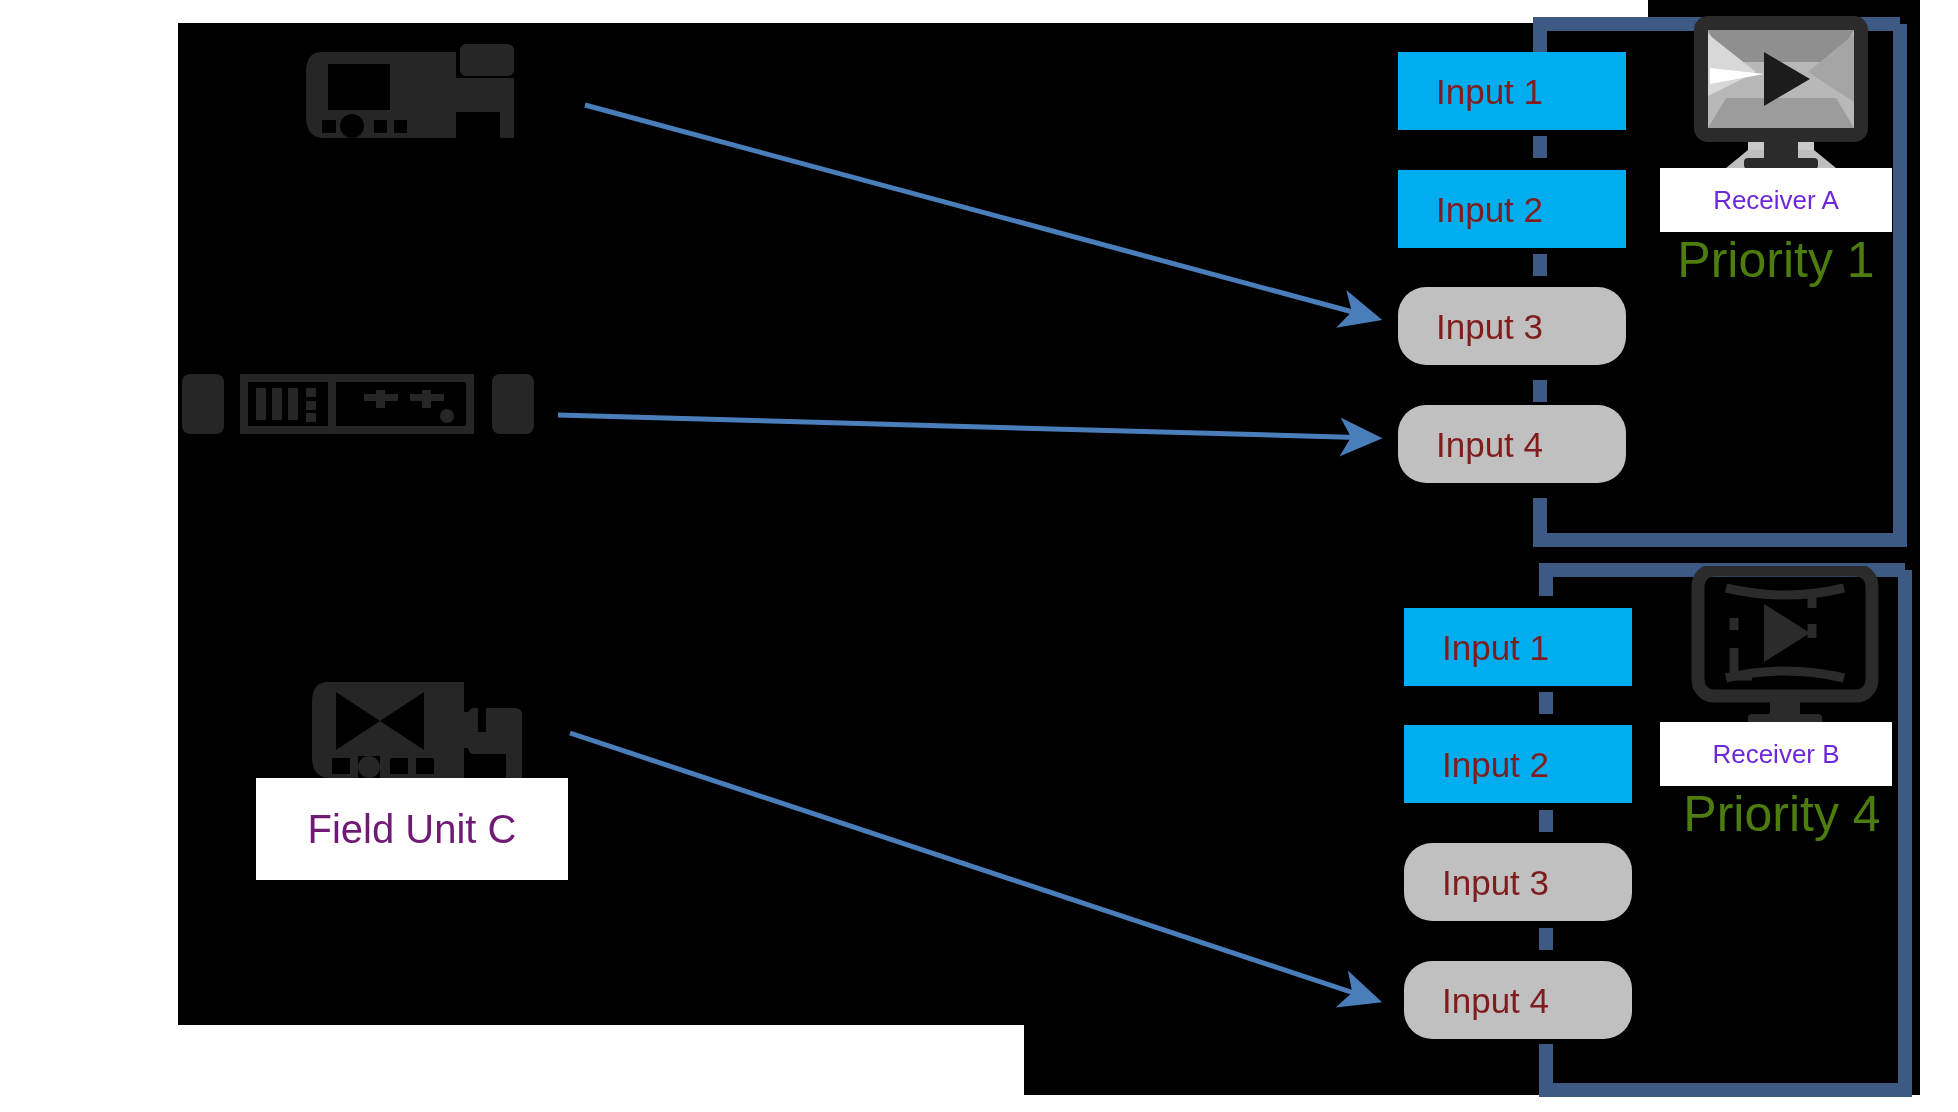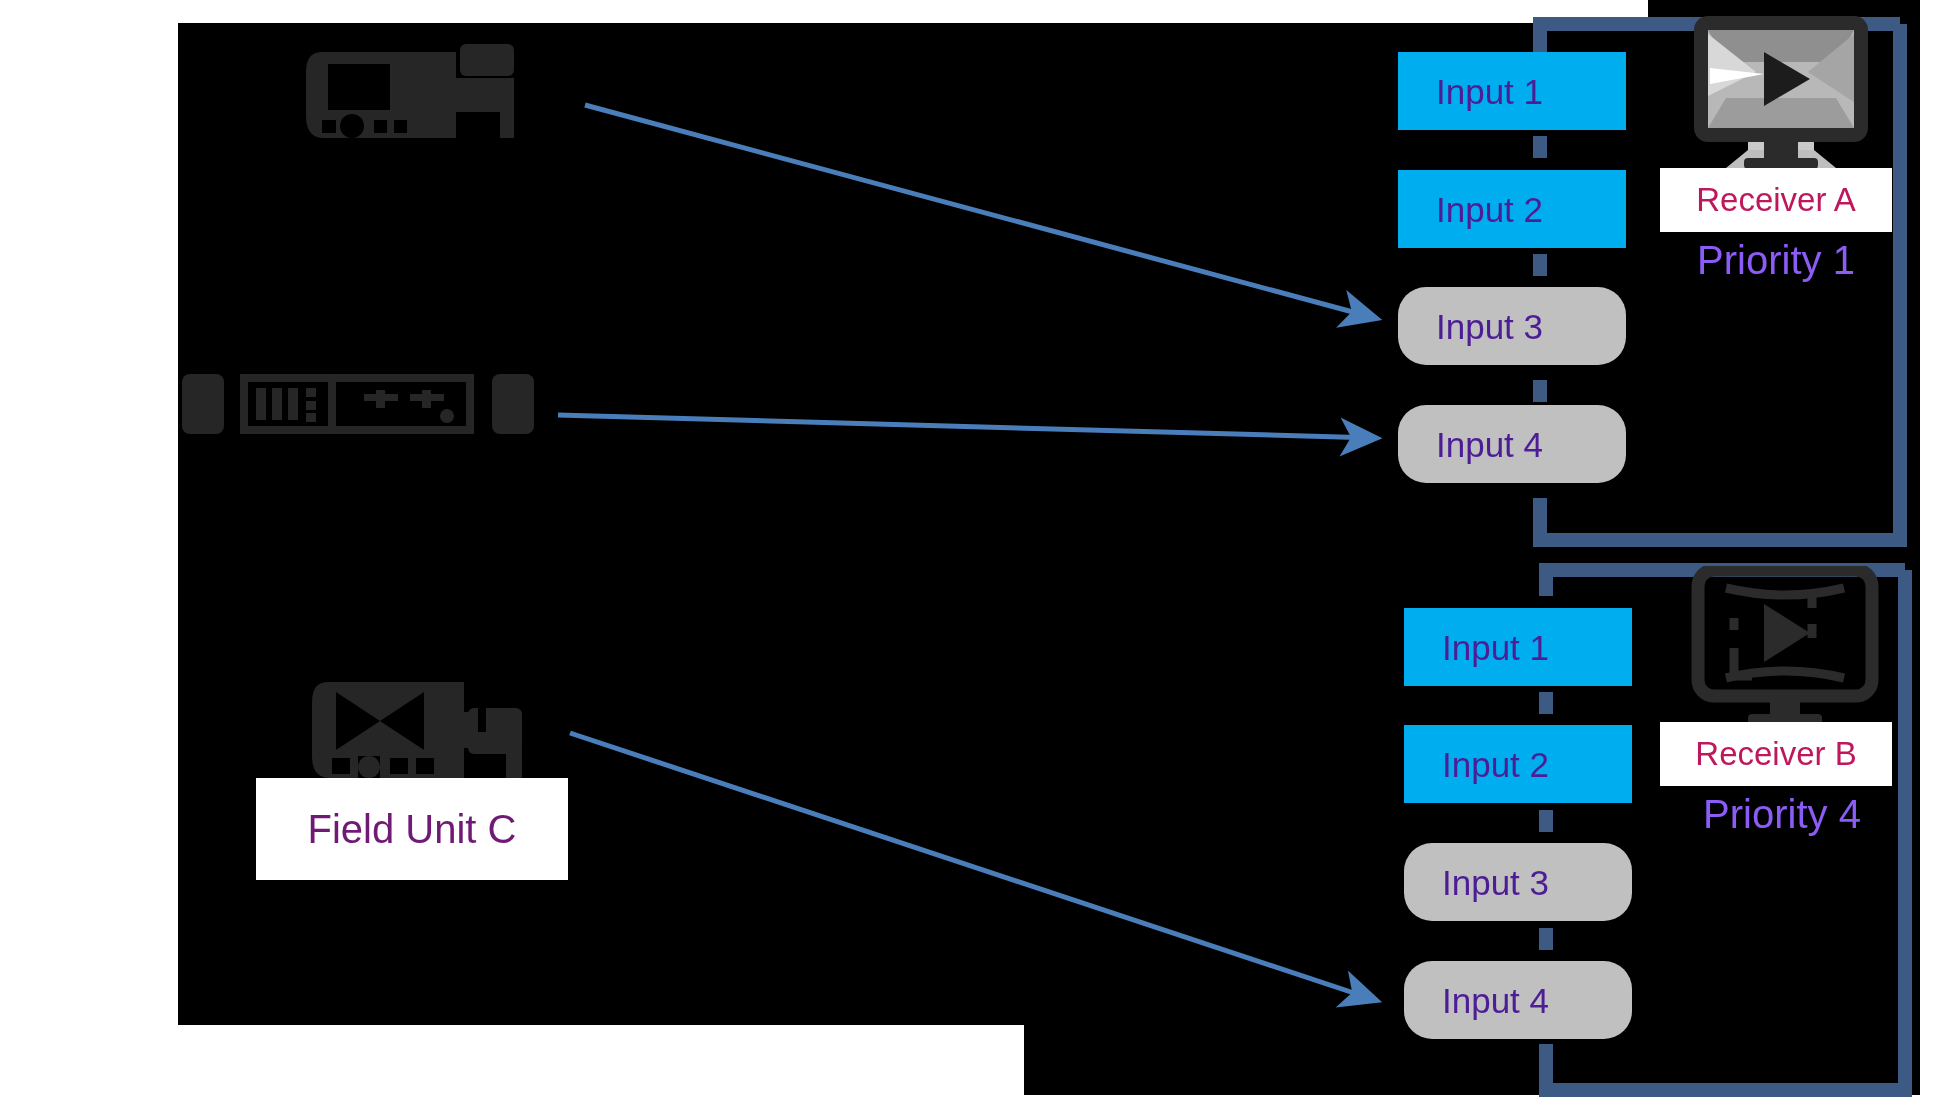--- a/index.html
+++ b/index.html
@@ -18,35 +18,35 @@
   .device{position:absolute;}
   .dev-fill{fill:#262626;}
 
   
   #arrow-layer{position:absolute;left:0;top:0;width:1958px;height:1112px;
                pointer-events:none;}
 
   
   .input-box{position:absolute;width:228px;height:78px;display:flex;
              align-items:center;box-sizing:border-box;padding-left:38px;}
-  .input-box span{font-size:35px;color:#4c1d95;line-height:1;}
+  .input-box span{font-size:35px;color:#7f1d1d;line-height:1;}
   .active{background:#00AEEF;}
   .idle{background:#C0C0C0;border-radius:28px;}
 
   
   .dash{position:absolute;width:14px;height:22px;background:#3C5A84;}
 
   
   .receiver{position:absolute;}
   .recv-label{position:absolute;background:#ffffff;display:flex;
               align-items:center;justify-content:center;}
-  .recv-label span{font-size:33px;color:#be185d;white-space:nowrap;}
+  .recv-label span{font-size:26px;color:#6d28d9;white-space:nowrap;}
   .priority{position:absolute;display:flex;align-items:center;
             justify-content:center;}
-  .priority span{font-size:40px;color:#8b5cf6;white-space:nowrap;}
+  .priority span{font-size:50px;color:#4d7c0f;white-space:nowrap;}
 
   
   #field-unit-label{position:absolute;background:#ffffff;display:flex;
                     align-items:center;justify-content:center;}
   #field-unit-label span{font-size:40px;color:#701a75;white-space:nowrap;}
 </style>
 </head>
 <body>
 
 <div class="stage">

